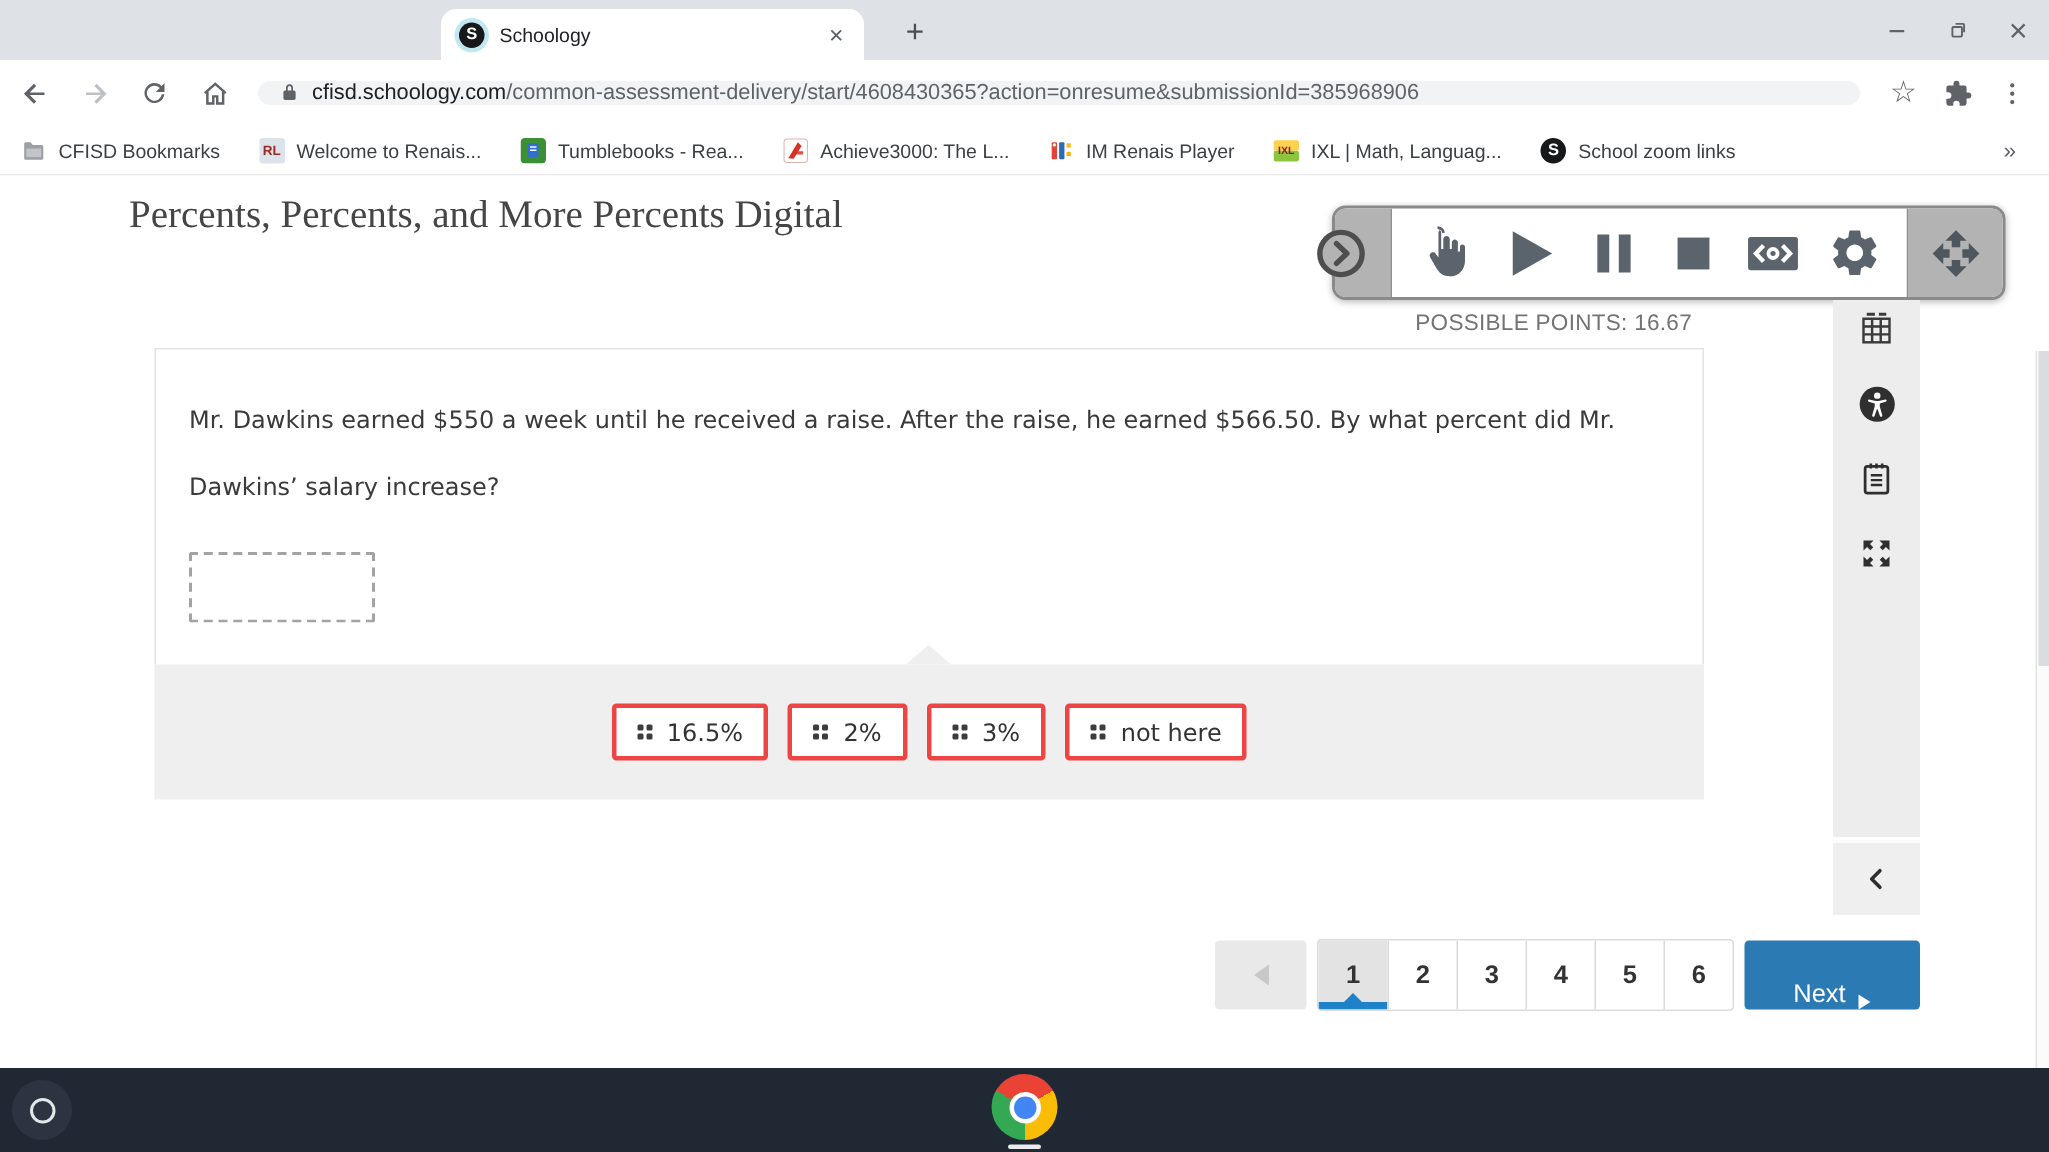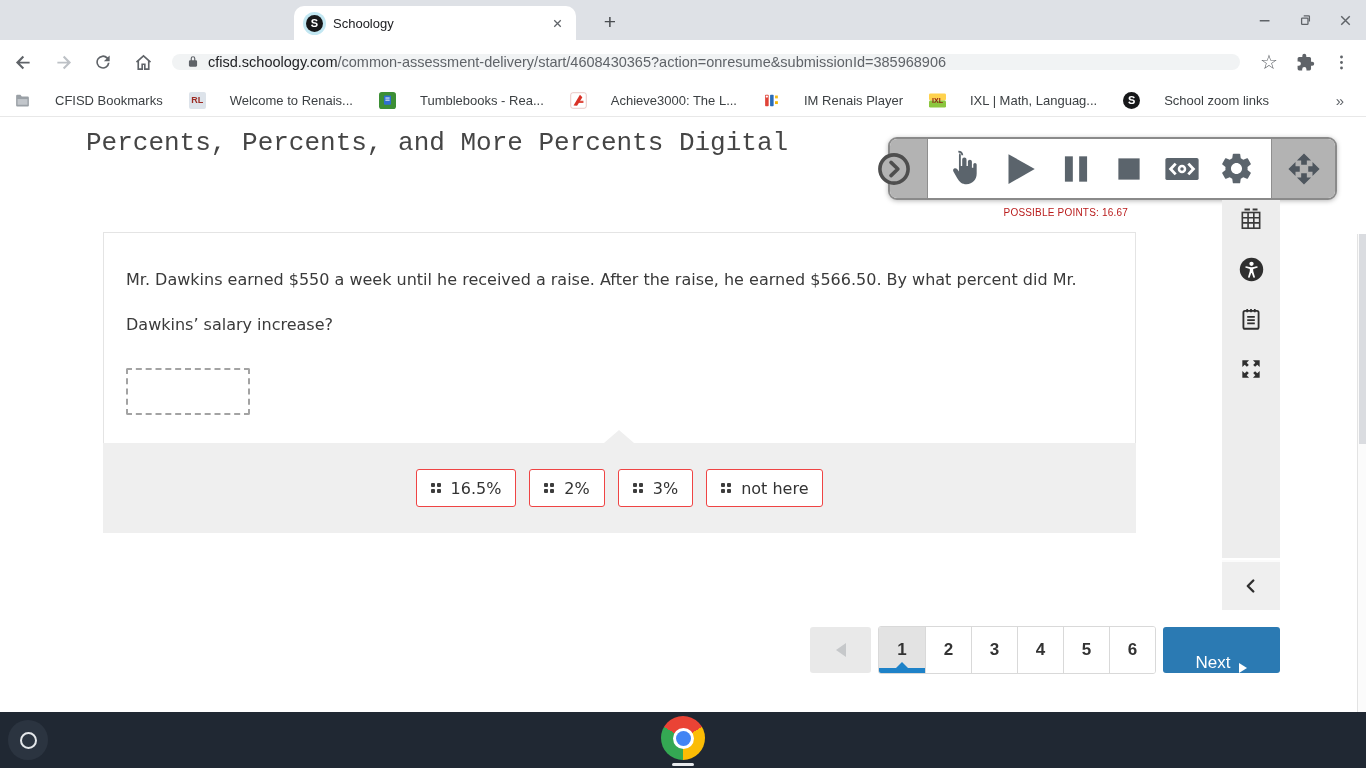--- a/index.html
+++ b/index.html
@@ -27,47 +27,47 @@
   .omnibox .url { font-size:14.5px; white-space:nowrap; overflow:hidden; margin-left:8px; }
   .url .dom { color:#202124; }
   .url .pth { color:#5f6368; }
   .tb-right { display:flex; align-items:center; margin-right:8px; }
   .tb-right .nav-ico { margin-left:2px; }
   .star-glyph { font-size:20px; color:#5f6368; line-height:1; }
 
   
   .bookmarks { position:absolute; left:0; top:84px; width:1366px; height:33px; background:#fff; border-bottom:1px solid #e8e8e8; display:flex; align-items:center; padding-left:14px; }
   .bm { display:flex; align-items:center; margin-right:26px; }
-  .bm-label { font-size:13px; color:#3c4043; margin-left:24px; white-space:nowrap; }
+  .bm-label { font-size:13px; color:#3c4043; margin-left:8px; white-space:nowrap; }
   .bm-ico { width:17px; height:17px; flex:0 0 auto; display:flex; align-items:center; justify-content:center; }
   .fav-rl { width:17px; height:17px; background:#dde3ea; color:#9c2b23; font-weight:bold; font-size:9px; display:flex; align-items:center; justify-content:center; border-radius:2px; }
   .bm-overflow { position:absolute; right:22px; color:#5f6368; font-size:15px; }
 
   
   .content { position:absolute; left:0; top:117px; width:1366px; height:595px; background:#fff; }
-  .page-title { position:absolute; left:86px; top:11px; font-size:26px; font-weight:400; color:#454545; font-family:Liberation Mono, monospace; }
-  .possible-points { position:absolute; right:238px; top:90px; font-size:10px; color:#b91c1c; letter-spacing:.2px; }
+  .page-title { position:absolute; left:86px; top:11px; font-size:26px; font-weight:400; color:#454545; font-family:Liberation Serif, serif; }
+  .possible-points { position:absolute; right:238px; top:90px; font-size:15px; color:#737373; letter-spacing:.2px; }
 
   
   .float-toolbar { position:absolute; left:888px; top:20px; width:449px; height:63px; background:#fff; border:2px solid #8a8a8a; border-radius:9px; box-shadow:0 1px 5px rgba(0,0,0,.28); }
   .ft-left { position:absolute; left:0; top:0; bottom:0; width:38px; background:#b3b3b3; border-right:1px solid #8f8f8f; border-radius:7px 0 0 7px; }
   .ft-right { position:absolute; right:0; top:0; bottom:0; width:64px; background:#b3b3b3; border-left:1px solid #8f8f8f; border-radius:0 7px 7px 0; display:flex; align-items:center; justify-content:center; }
   .ft-icons { position:absolute; left:38px; right:64px; top:0; bottom:0; display:flex; align-items:center; justify-content:space-around; padding:0 8px; }
   .ft-btn { display:flex; align-items:center; justify-content:center; }
   .ft-collapse { position:absolute; left:-14px; top:50%; transform:translateY(-50%); width:36px; height:36px; }
 
   
   .card { position:absolute; left:103px; top:115px; width:1033px; height:211px; background:#fff; border:1px solid #e4e4e4; border-bottom:none; }
   .question { padding:24px 24px 0 22px; font-family:"DejaVu Sans",sans-serif; font-size:16px; line-height:45px; color:#3a3a3a; }
   .drop-zone { margin:21px 0 0 22px; width:124px; height:47px; border:2px dashed #a3a3a3; border-radius:2px; }
   .caret-up { position:absolute; left:604px; top:313px; width:0; height:0; border-left:15px solid transparent; border-right:15px solid transparent; border-bottom:13px solid #efefef; }
 
   
   .answers { position:absolute; left:103px; top:326px; width:1033px; height:90px; background:#efefef; display:flex; justify-content:center; align-items:flex-start; gap:13px; padding-top:26px; }
-  .chip { height:38px; background:#fff; border:1px solid #ef4444; border-radius:3px; display:flex; align-items:center; padding:0 14px; gap:10px; font-family:"DejaVu Sans",sans-serif; font-size:16px; color:#333; }
+  .chip { height:38px; background:#fff; border:3px solid #ef4444; border-radius:3px; display:flex; align-items:center; padding:0 14px; gap:10px; font-family:"DejaVu Sans",sans-serif; font-size:16px; color:#333; }
   .grip { display:grid; grid-template-columns:4px 4px; grid-template-rows:4px 4px; gap:2px; }
   .grip i { background:#3d3d3d; border-radius:1px; }
 
   
   .pager { position:absolute; top:509px; right:86px; display:flex; align-items:center; gap:7px; }
   .prev-btn { width:61px; height:46px; background:#e9e9e9; border-radius:3px; display:flex; align-items:center; justify-content:center; }
   .prev-arrow { width:0; height:0; border-top:7px solid transparent; border-bottom:7px solid transparent; border-right:10px solid #c6c8ca; }
   .pages { display:flex; border:1px solid #d9d9d9; border-radius:3px; overflow:hidden; }
   .page-btn { width:46px; height:46px; line-height:46px; text-align:center; font-size:17px; font-weight:bold; color:#333; background:#fff; border-left:1px solid #d9d9d9; position:relative; }
   .page-btn:first-child { border-left:none; }

